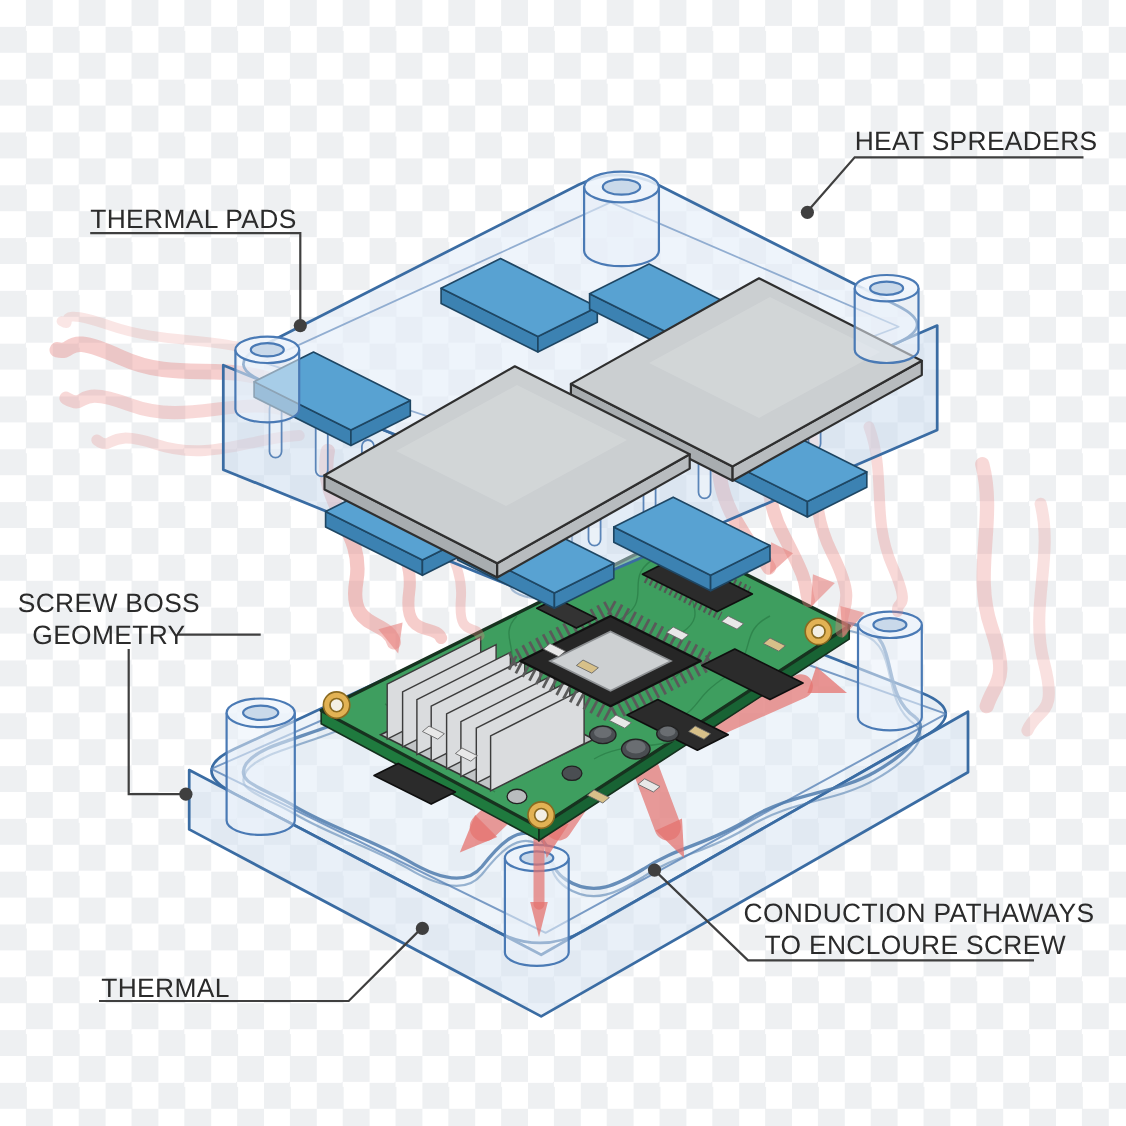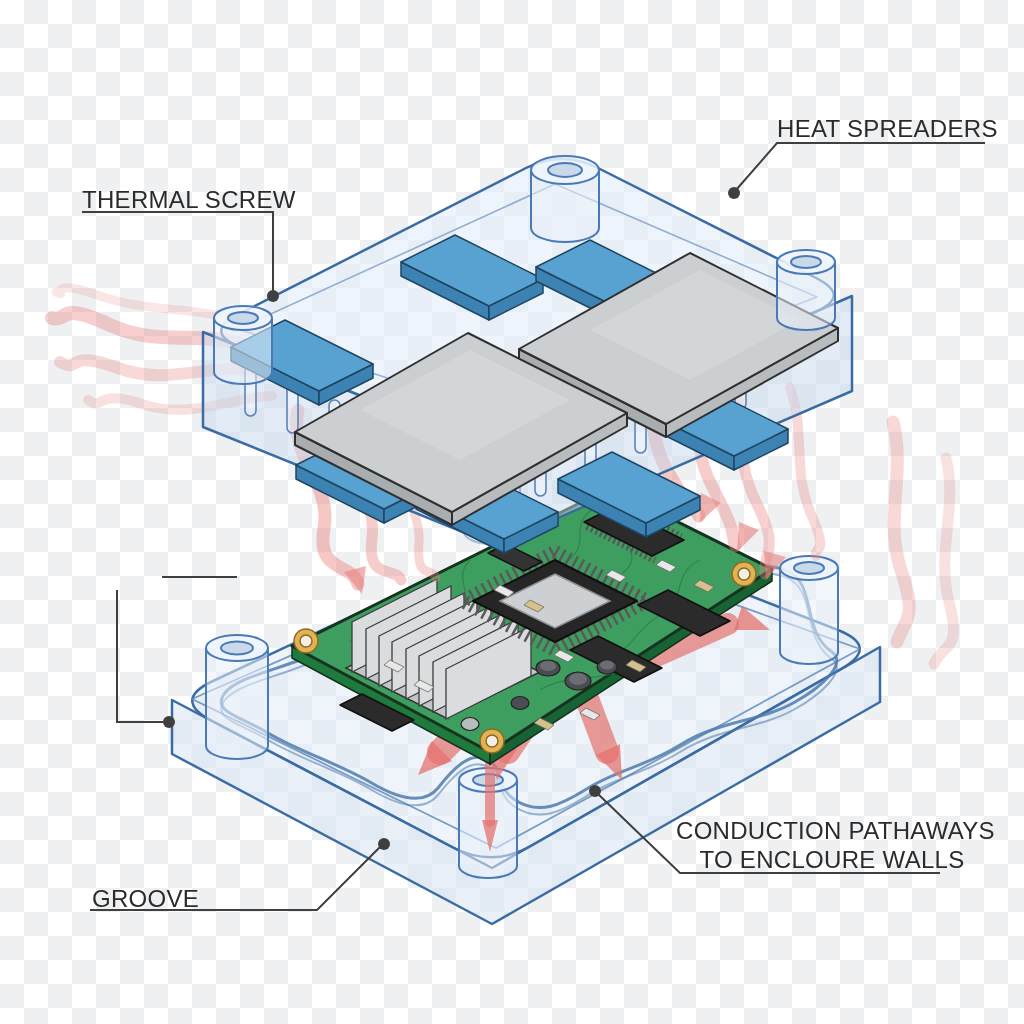--- a/index.html
+++ b/index.html
@@ -299,26 +299,28 @@
   </g>
   <g fill="#3f3f3f">
     <circle cx="273" cy="296" r="6"></circle>
     <circle cx="734" cy="193" r="6"></circle>
     <circle cx="169" cy="722" r="6"></circle>
     <circle cx="384" cy="844" r="6"></circle>
     <circle cx="595" cy="791" r="6"></circle>
   </g>
 </svg>
 
-  <div class="lbl" style="left:82px;top:185px;">THERMAL SCREW</div>
+  <div class="lbl" style="left:82px;top:185px;">THERMAL PADS</div>
 
   <div class="lbl" style="left:777px;top:114px;">HEAT SPREADERS</div>
 
   <div class="lbl lbl-center" style="left:14px;top:534px;width:170px;">
+    <span style="display:block;">SCREW BOSS</span>
+    <span style="display:block;">GEOMETRY</span>
   </div>
 
-  <div class="lbl" style="left:92px;top:884px;">GROOVE</div>
+  <div class="lbl" style="left:92px;top:884px;">THERMAL</div>
 
   <div class="lbl lbl-center" style="left:676px;top:816px;width:312px;">
     <span style="display:block;">CONDUCTION PATHAWAYS</span>
-    <span style="display:block;">TO ENCLOURE WALLS</span>
+    <span style="display:block;">TO ENCLOURE SCREW</span>
   </div>
 </div>
 
 </body></html>

